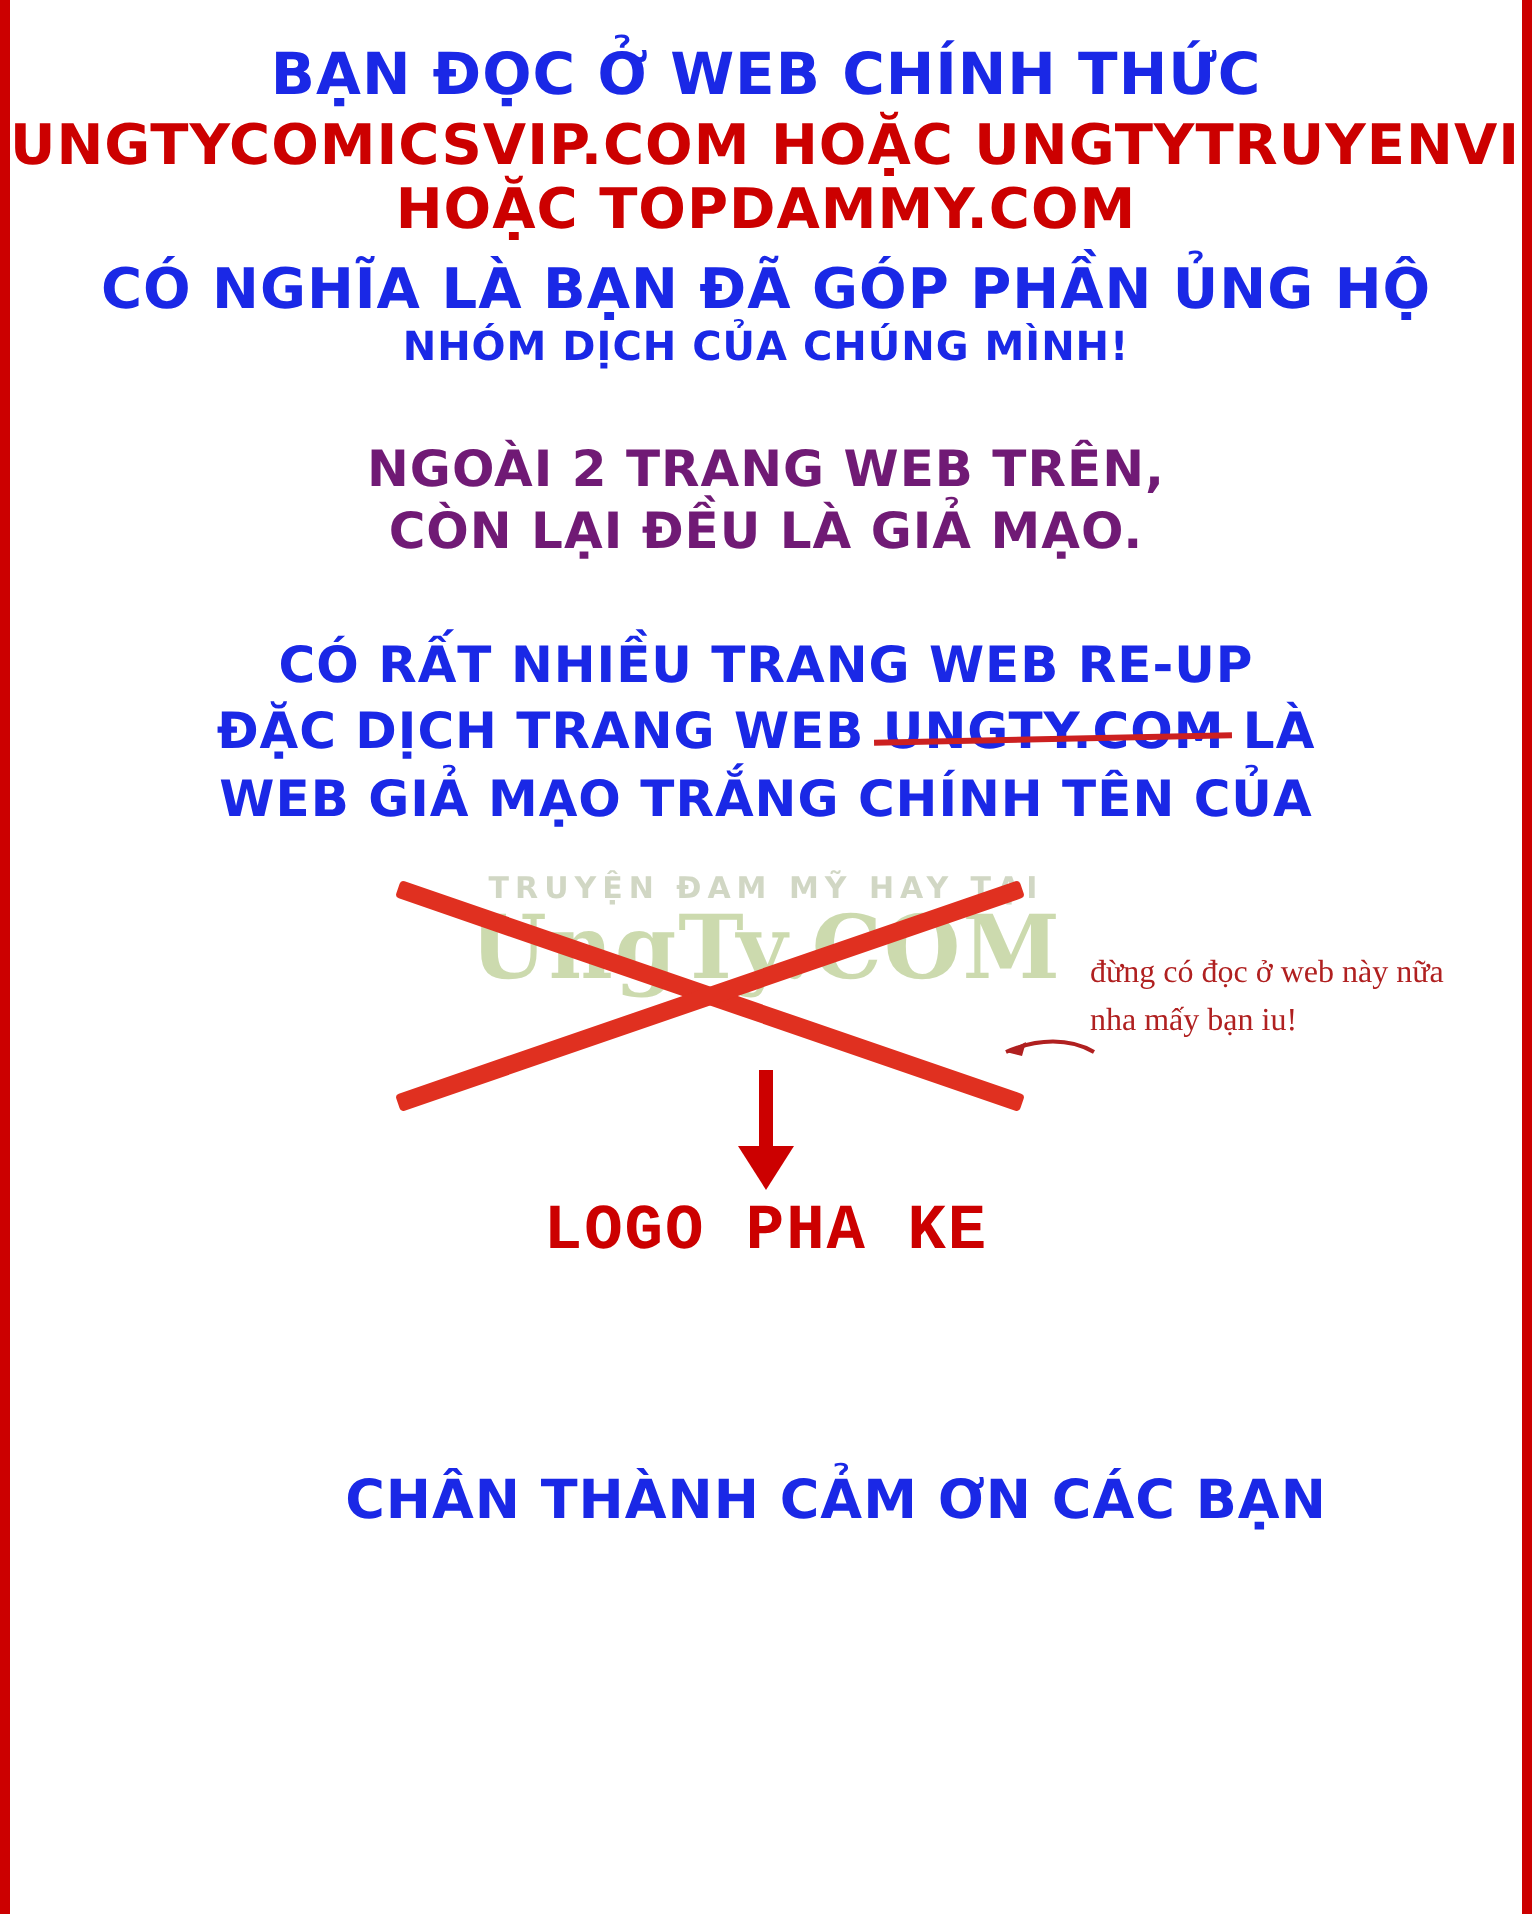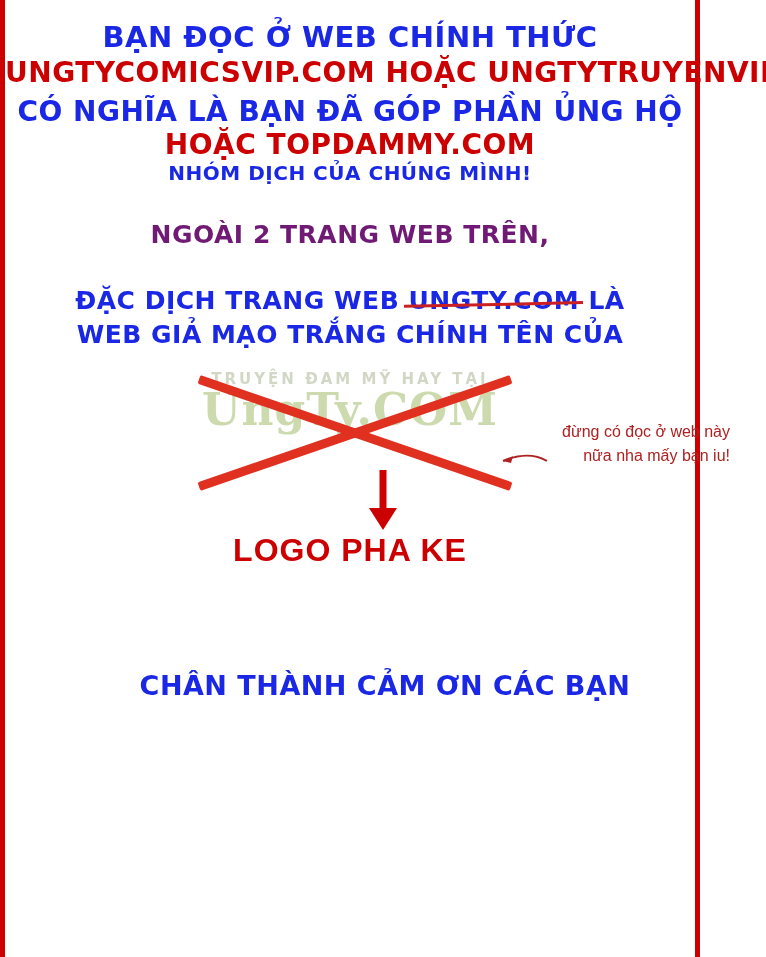--- a/index.html
+++ b/index.html
@@ -9,21 +9,21 @@
   }
   body {
     width: 766px;
     height: 957px;
     overflow: hidden;
     font-family: "DejaVu Sans", sans-serif;
     position: relative;
   }
   .page {
     position: relative;
-    width: 700px;
+    width: 766px;
     height: 957px;
     border-left: 5px solid #cc0000;
     border-right: 5px solid #cc0000;
     box-sizing: border-box;
     background: #ffffff;
   }
   .block {
     text-align: center;
     width: 100%;
   }
@@ -146,27 +146,27 @@
     height: 9px;
     background: #e03020;
     border-radius: 2px;
   }
   .cross .bar.a { transform: translateY(-50%) rotate(19deg); }
   .cross .bar.b { transform: translateY(-50%) rotate(-19deg); }
 
   .handnote {
     position: absolute;
     left: 540px;
-    top: 50px;
+    top: 40px;
     width: 185px;
     color: #b02020;
     font-size: 16px;
-    font-family: Liberation Sans, sans-serif;
+    font-family: Liberation Serif, serif;
     line-height: 1.45;
-    text-align: right;
+    text-align: left;
   }
   .arrow-right {
     position: absolute;
     left: 492px;
     top: 82px;
     width: 52px;
     height: 18px;
   }
   .arrow-right svg { display: block; }
 
@@ -180,21 +180,21 @@
   .logo-label {
     position: absolute;
     left: 0;
     right: 0;
     top: 162px;
     text-align: center;
     color: #cc0000;
     font-size: 32px;
     font-weight: bold;
     letter-spacing: 1px;
-    font-family: Liberation Sans, sans-serif;
+    font-family: Liberation Mono, monospace;
   }
   
   .thanks {
     margin-top: 92px;
     padding-left: 35px;
   }
   .thanks .line {
     font-size: 27px;
     color: #1a28e6;
     font-weight: bold;
@@ -202,30 +202,32 @@
   }
 </style>
 </head>
 <body>
 
 <div class="page">
 
   <div class="block notice">
     <span class="line l1">BẠN ĐỌC Ở WEB CHÍNH THỨC</span>
     <span class="line l2">UNGTYCOMICSVIP.COM HOẶC UNGTYTRUYENVIP.COM</span>
+    <span class="line l3">HOẶC TOPDAMMY.COM</span>
     <span class="line l4">CÓ NGHĨA LÀ BẠN ĐÃ GÓP PHẦN ỦNG HỘ</span>
-    <span class="line l3">HOẶC TOPDAMMY.COM</span>
     <span class="line l5">NHÓM DỊCH CỦA CHÚNG MÌNH!</span>
   </div>
 
   <div class="block para2">
     <span class="line">NGOÀI 2 TRANG WEB TRÊN,</span>
+    <span class="line">CÒN LẠI ĐỀU LÀ GIẢ MẠO.</span>
   </div>
 
   <div class="block para3">
+    <span class="line">CÓ RẤT NHIỀU TRANG WEB RE-UP</span>
     <span class="line"><span>ĐẶC DỊCH TRANG WEB </span><span class="strike">UNGTY.COM</span><span> LÀ</span></span>
     <span class="line">WEB GIẢ MẠO TRẮNG CHÍNH TÊN CỦA</span>
   </div>
 
   <div class="logo-area">
 
     <div class="fakelogo">
       <div class="small">TRUYỆN ĐAM MỸ HAY TẠI</div>
       <div class="big">UngTy.COM</div>
     </div>

